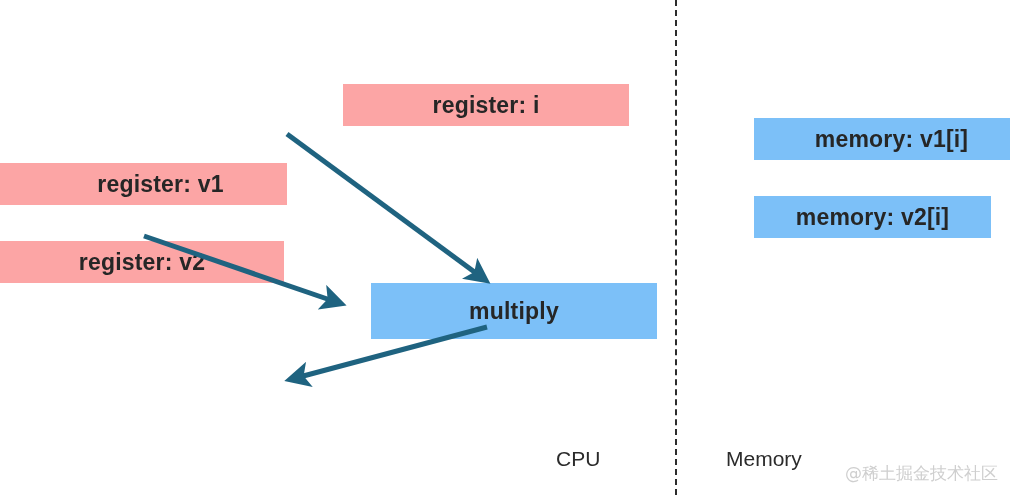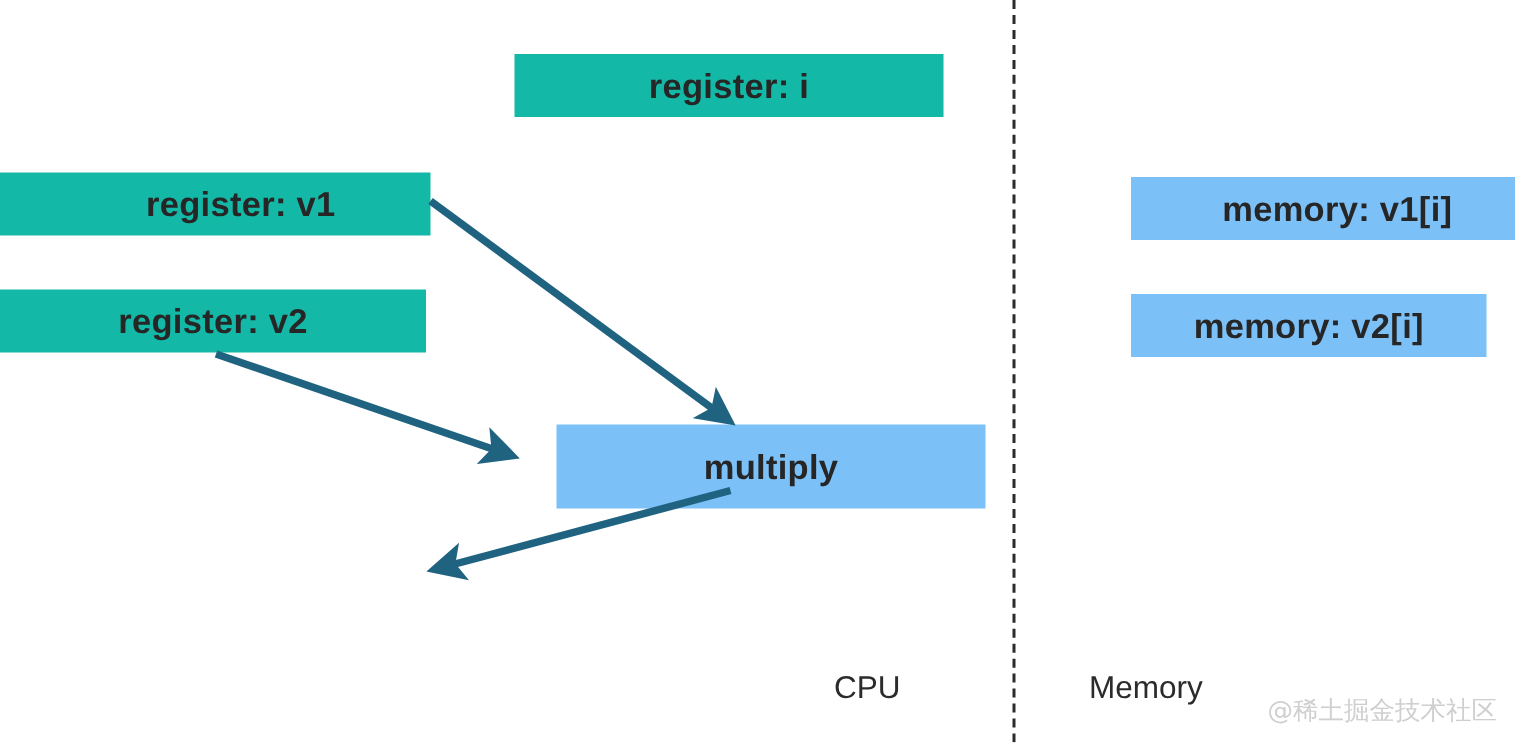--- a/index.html
+++ b/index.html
@@ -35,21 +35,22 @@
     align-items: center;
     justify-content: center;
     box-sizing: border-box;
     font-weight: bold;
     font-size: 23px;
     letter-spacing: 0.2px;
     color: #262626;
     white-space: nowrap;
   }
   .box.reg {
-    background: #14b8a6;
+    background: #fca5a5;
+    margin-top: 48px;
   }
   .box.mem, .box.op {
     background: #7cc0f8;
     margin-left: 28px;
   }
 
   
   .b-reg-i   { left: 343px; top: 36px;  width: 286px; height: 42px; }
   .b-reg-v1  { left: 0px;   top: 115px; width: 287px; height: 42px; padding-left: 34px; }
   .b-reg-v2  { left: 0px;   top: 193px; width: 284px; height: 42px; }

